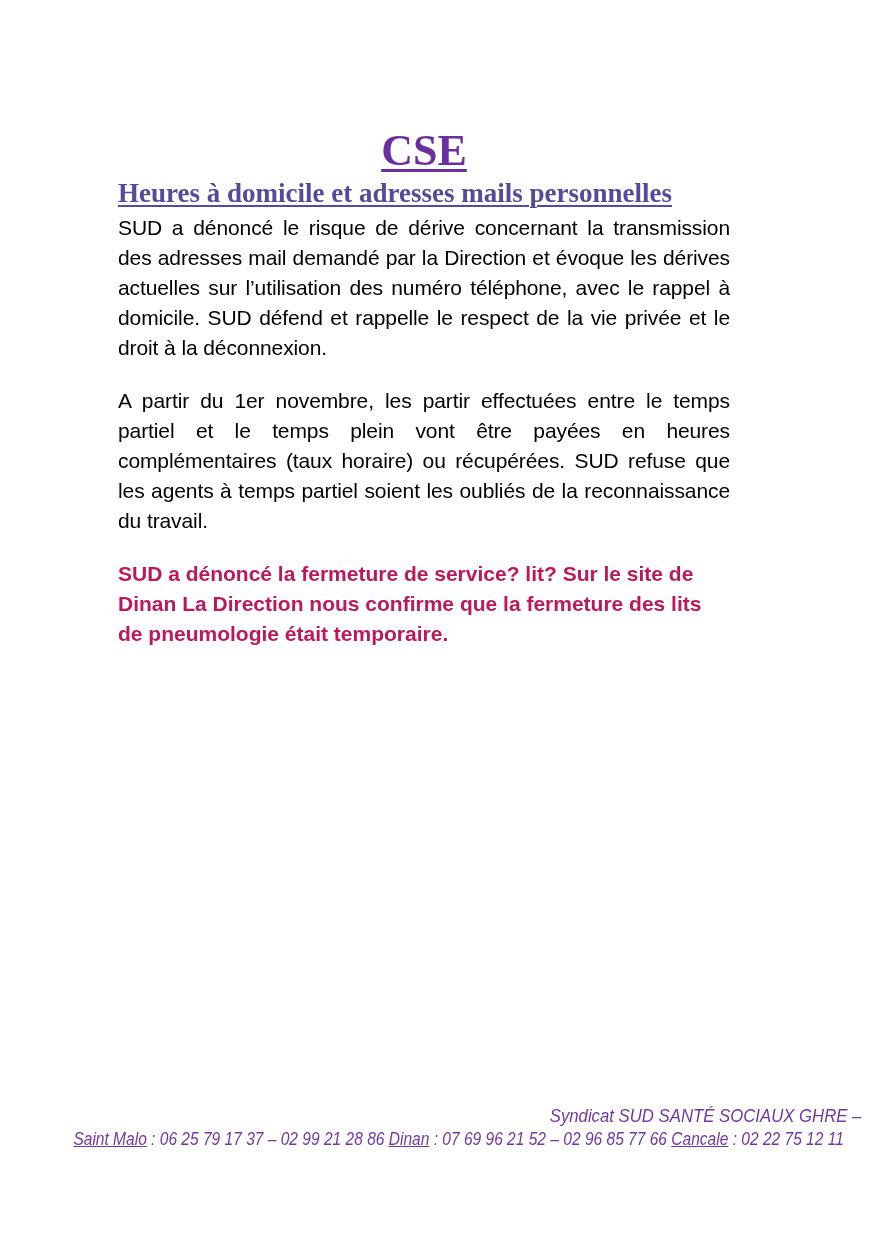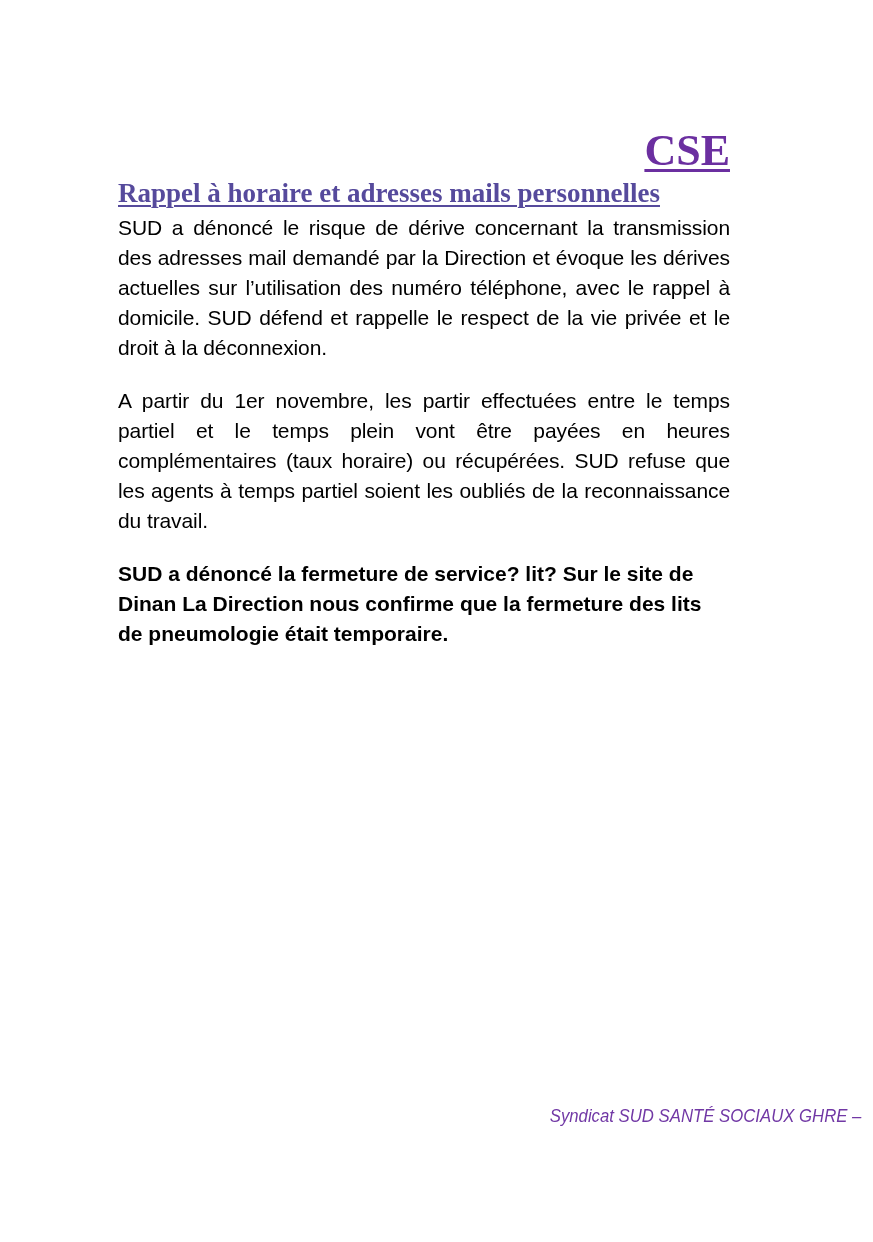--- a/index.html
+++ b/index.html
@@ -17,21 +17,21 @@
     left: 118px;
     top: 0;
     width: 612px;
   }
   .doc-title {
     margin: 126px 0 0 0;
     font-family: "Liberation Serif", serif;
     font-weight: bold;
     font-size: 44px;
     line-height: 50px;
-    text-align: right;
+    text-align: center;
     color: #6B2FA0;
     text-decoration: underline;
     text-decoration-thickness: 3px;
     text-underline-offset: 4px;
   }
   .section { margin: 0; }
   .section-heading {
     margin: 2px 0 4px 0;
     font-family: "Liberation Serif", serif;
     font-weight: bold;
@@ -49,21 +49,21 @@
     letter-spacing: -0.1px;
     text-align: justify;
     color: #000000;
   }
   .emphasis-paragraph {
     margin: 0;
     font-size: 21px;
     line-height: 30px;
     font-weight: bold;
     text-align: left;
-    color: #000000;
+    color: #be185d;
   }
   .footer {
     position: absolute;
     left: 0;
     right: 0;
     top: 1105px;
     text-align: right;
     color: #7138A5;
     font-style: italic;
   }
@@ -94,29 +94,32 @@
 
 <div class="page">
 
   <h1 class="doc-title">CSE</h1>
 
 
   <section class="section">
   </section>
 
   <section class="section">
-    <h2 class="section-heading">Rappel à horaire et adresses mails personnelles</h2>
+    <h2 class="section-heading">Heures à domicile et adresses mails personnelles</h2>
     <p class="section-body">SUD a dénoncé le risque de dérive concernant la transmission des adresses mail demandé par la Direction et évoque les dérives actuelles sur l’utilisation des numéro téléphone, avec le rappel à domicile. SUD défend et rappelle le respect de la vie privée et le droit à la déconnexion.</p>
   </section>
 
   <section class="section">
     <p class="section-body">A partir du 1er novembre, les partir effectuées entre le temps partiel et le temps plein vont être payées en heures complémentaires (taux horaire) ou récupérées. SUD refuse que les agents à temps partiel soient les oubliés de la reconnaissance du travail.</p>
   </section>
 
   <p class="emphasis-paragraph">SUD a dénoncé la fermeture de service? lit? Sur le site de Dinan La Direction nous confirme que la fermeture des lits de pneumologie était temporaire.</p>
 
 </div>
 
 <div class="footer">
   <span class="footer-line f1">
     <span class="footer-line-inner">Syndicat SUD SANTÉ SOCIAUX GHRE –</span>
   </span>
+  <span class="footer-line f2">
+    <span class="footer-line-inner"><span class="u">Saint Malo</span><span> : 06 25 79 17 37 – 02 99 21 28 86 </span><span class="u">Dinan</span><span> : 07 69 96 21 52 – 02 96 85 77 66 </span><span class="u">Cancale</span><span> : 02 22 75 12 11</span></span>
+  </span>
 </div>
 
 </body></html>

